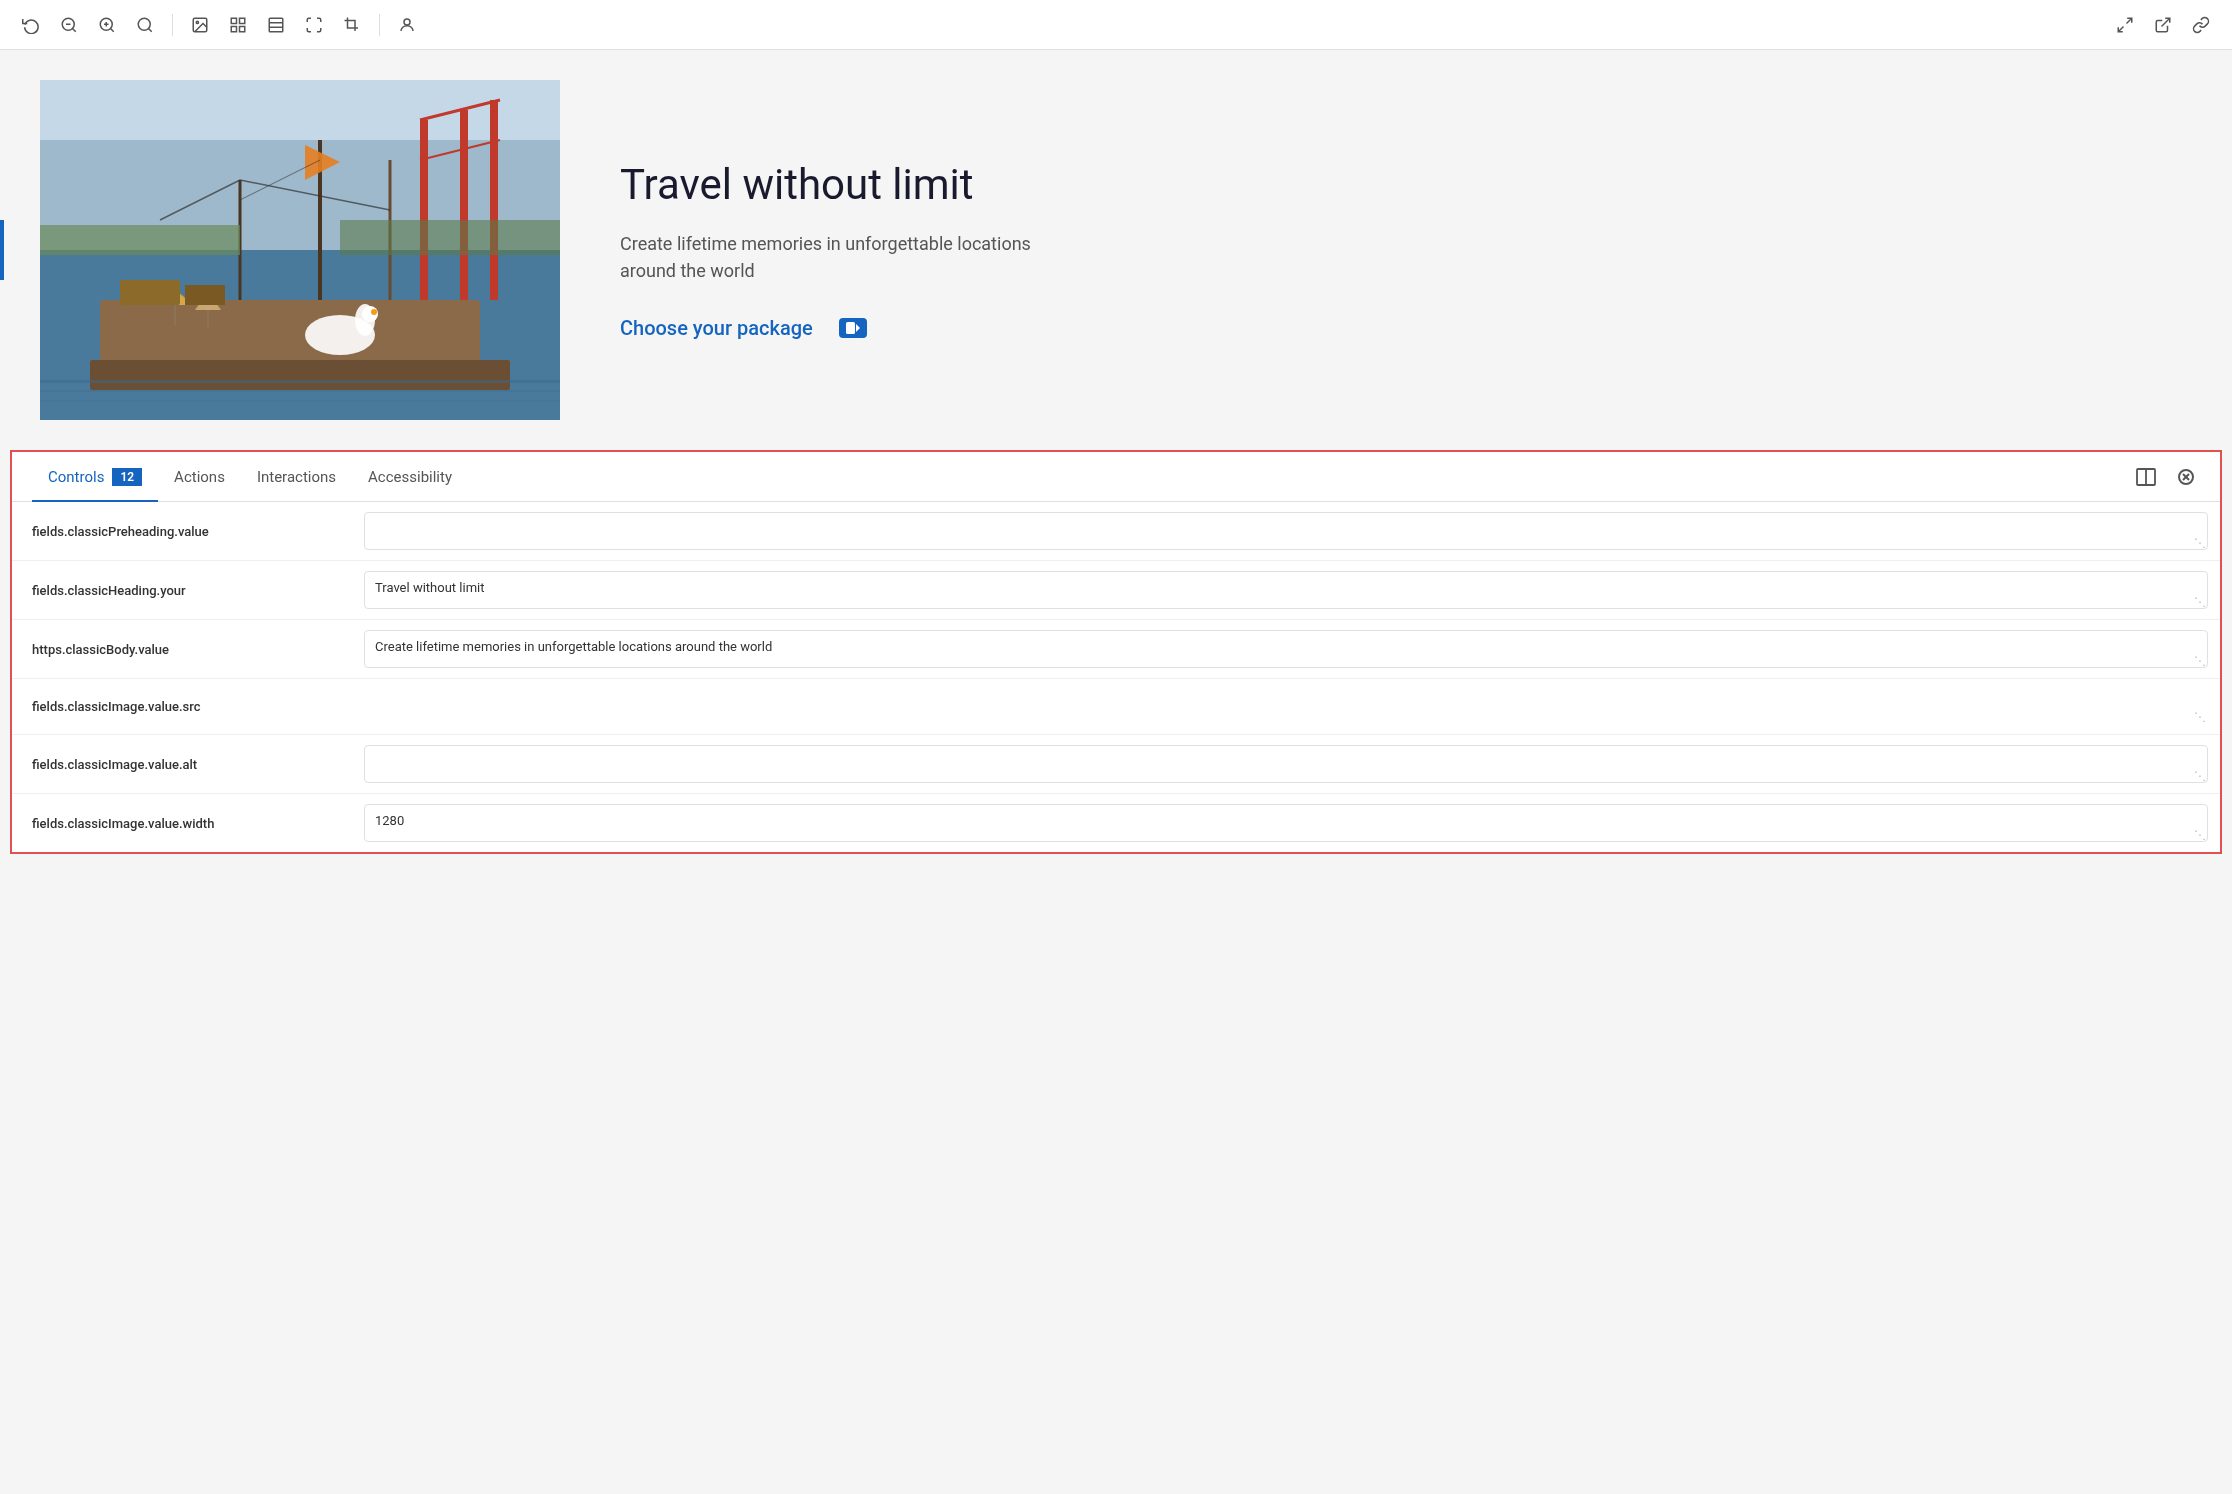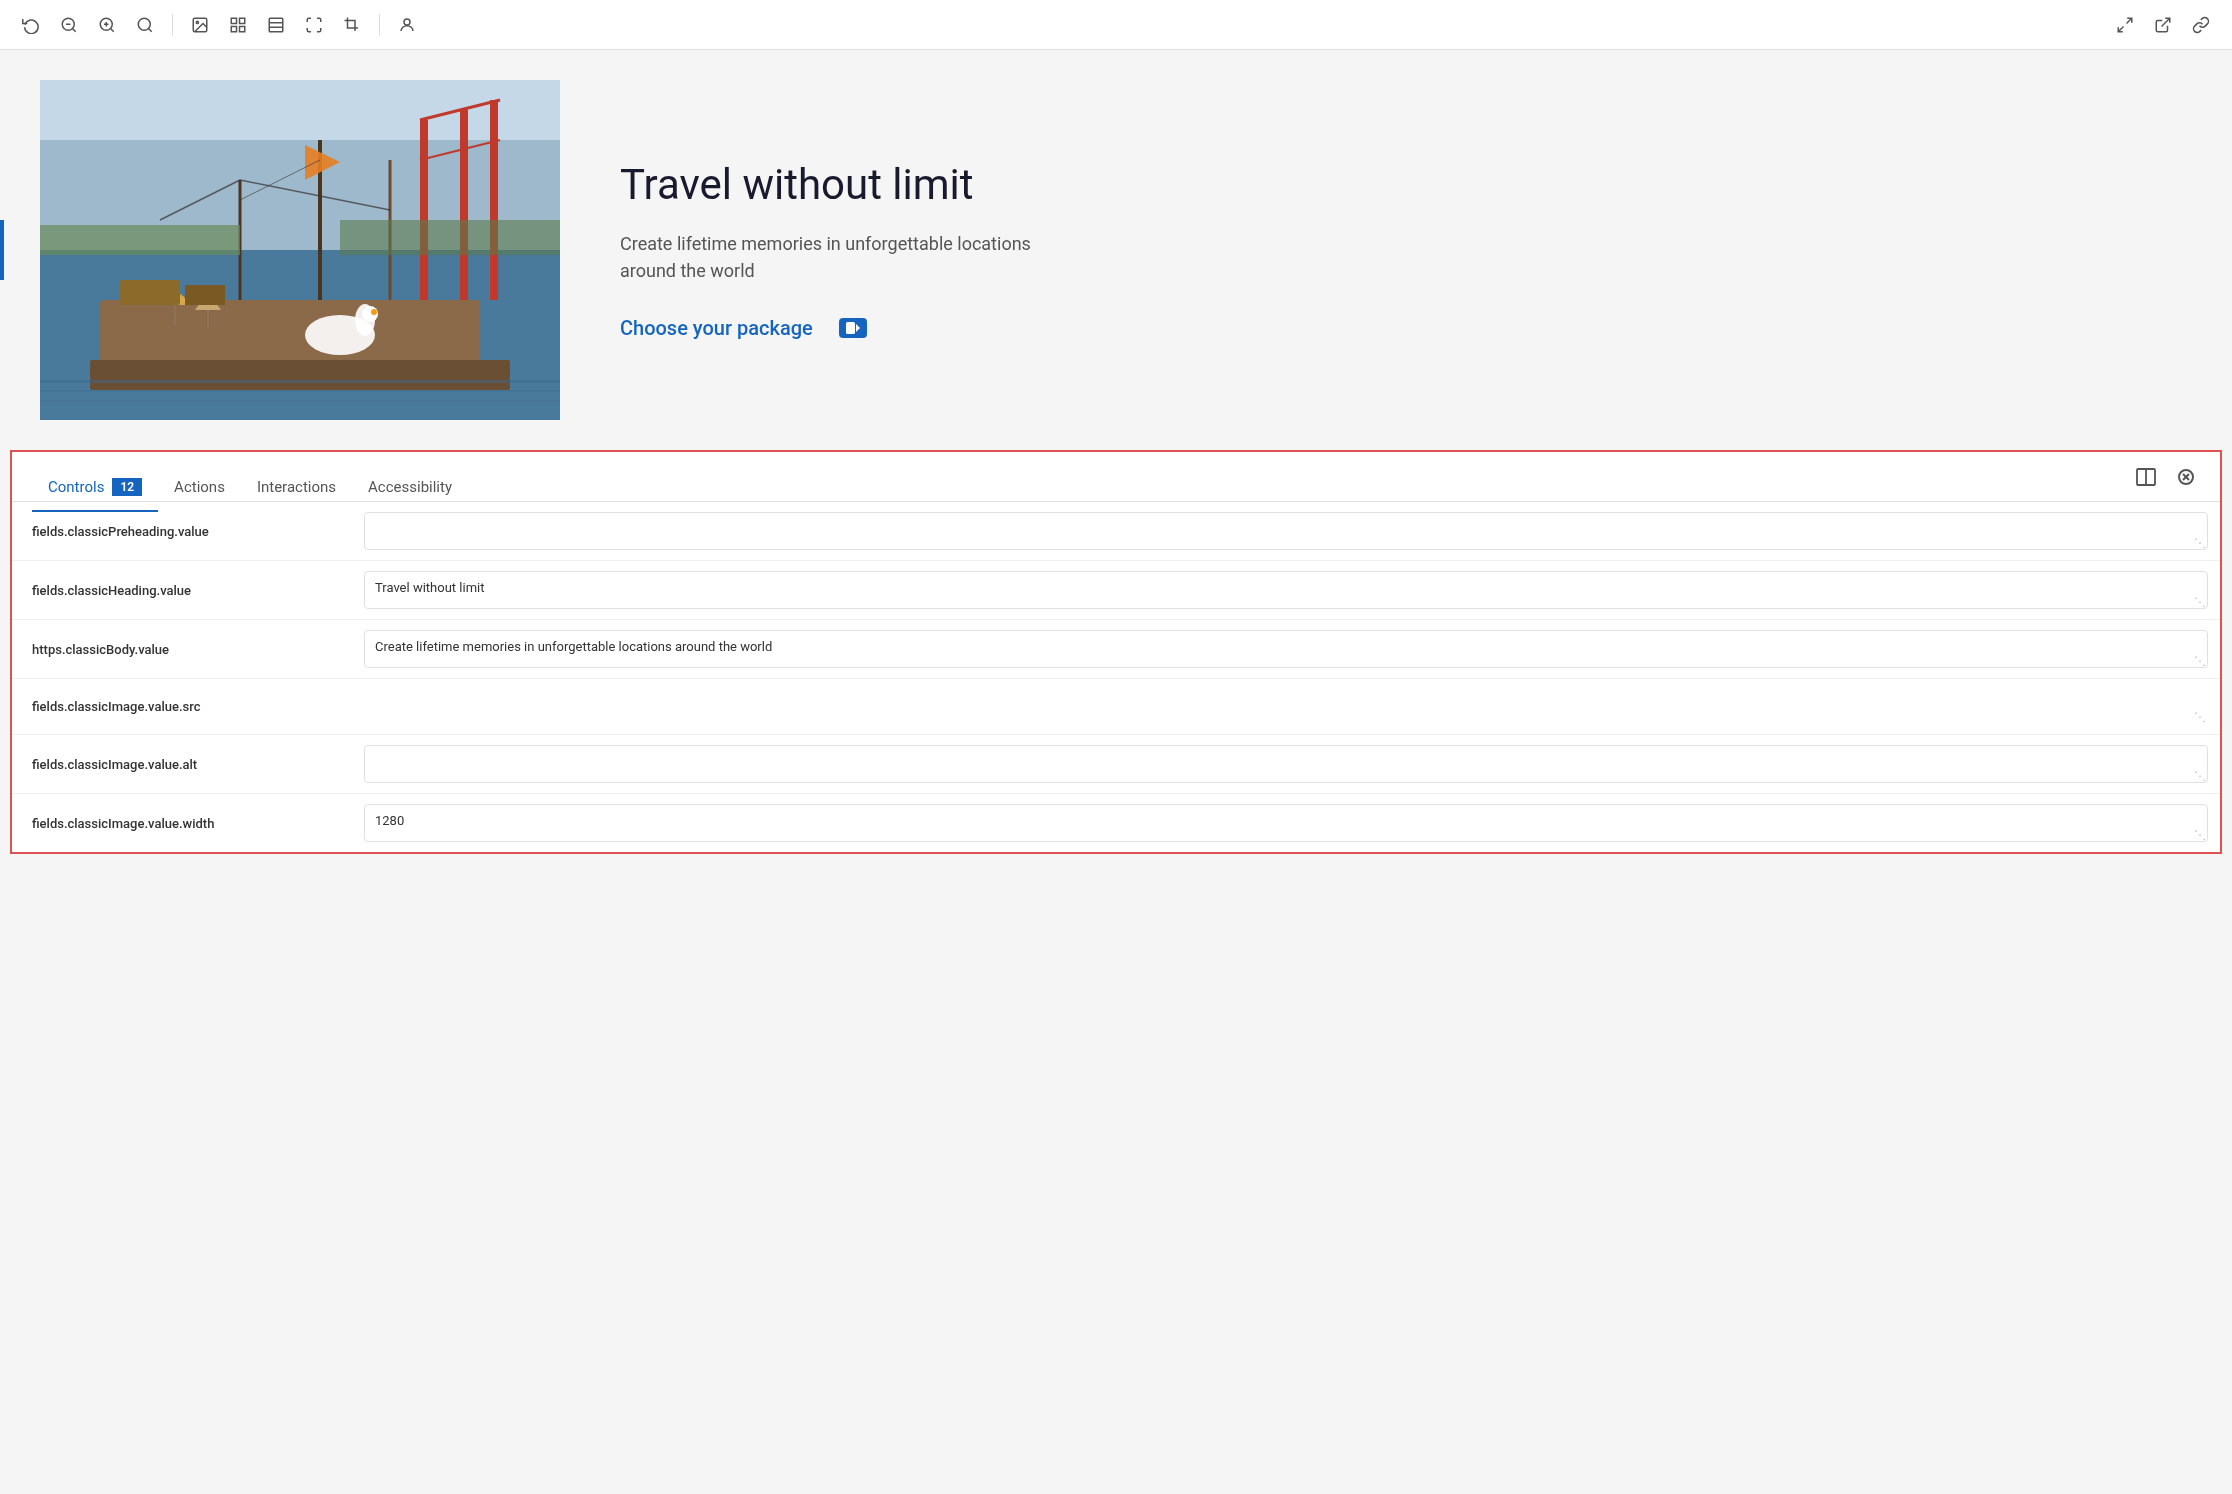--- a/index.html
+++ b/index.html
@@ -136,21 +136,21 @@
       display: flex;
       align-items: center;
       gap: 8px;
       padding: 0 16px;
       height: 100%;
       cursor: pointer;
       color: #555;
       font-size: 15px;
       border-bottom: 2px solid transparent;
       position: relative;
-      top: 11px;
+      top: 1px;
     }
 
     .tab.active {
       color: #1565c0;
       border-bottom: 2px solid #1565c0;
     }
 
     .tab-badge {
       background: #1565c0;
       color: white;
@@ -452,21 +452,21 @@
         <span>fields.classicPreheading.value</span>
       </div>
       <div class="controls-value">
         <textarea class="controls-textarea placeholder-style" placeholder="Edit string..." rows="1" style="color: rgb(170, 170, 170);">        </textarea>
         <span class="resize-handle">⋱</span>
       </div>
     </div>
 
     <div class="controls-row">
       <div class="controls-label">
-        <span>fields.classicHeading.value</span>
+        <span>fields.classicHeading.your</span>
       </div>
       <div class="controls-value">
         <textarea class="controls-textarea" rows="1" style="">Travel without limit</textarea>
         <span class="resize-handle">⋱</span>
       </div>
     </div>
 
     <div class="controls-row">
       <div class="controls-label">
         <span>https.classicBody.value</span>

